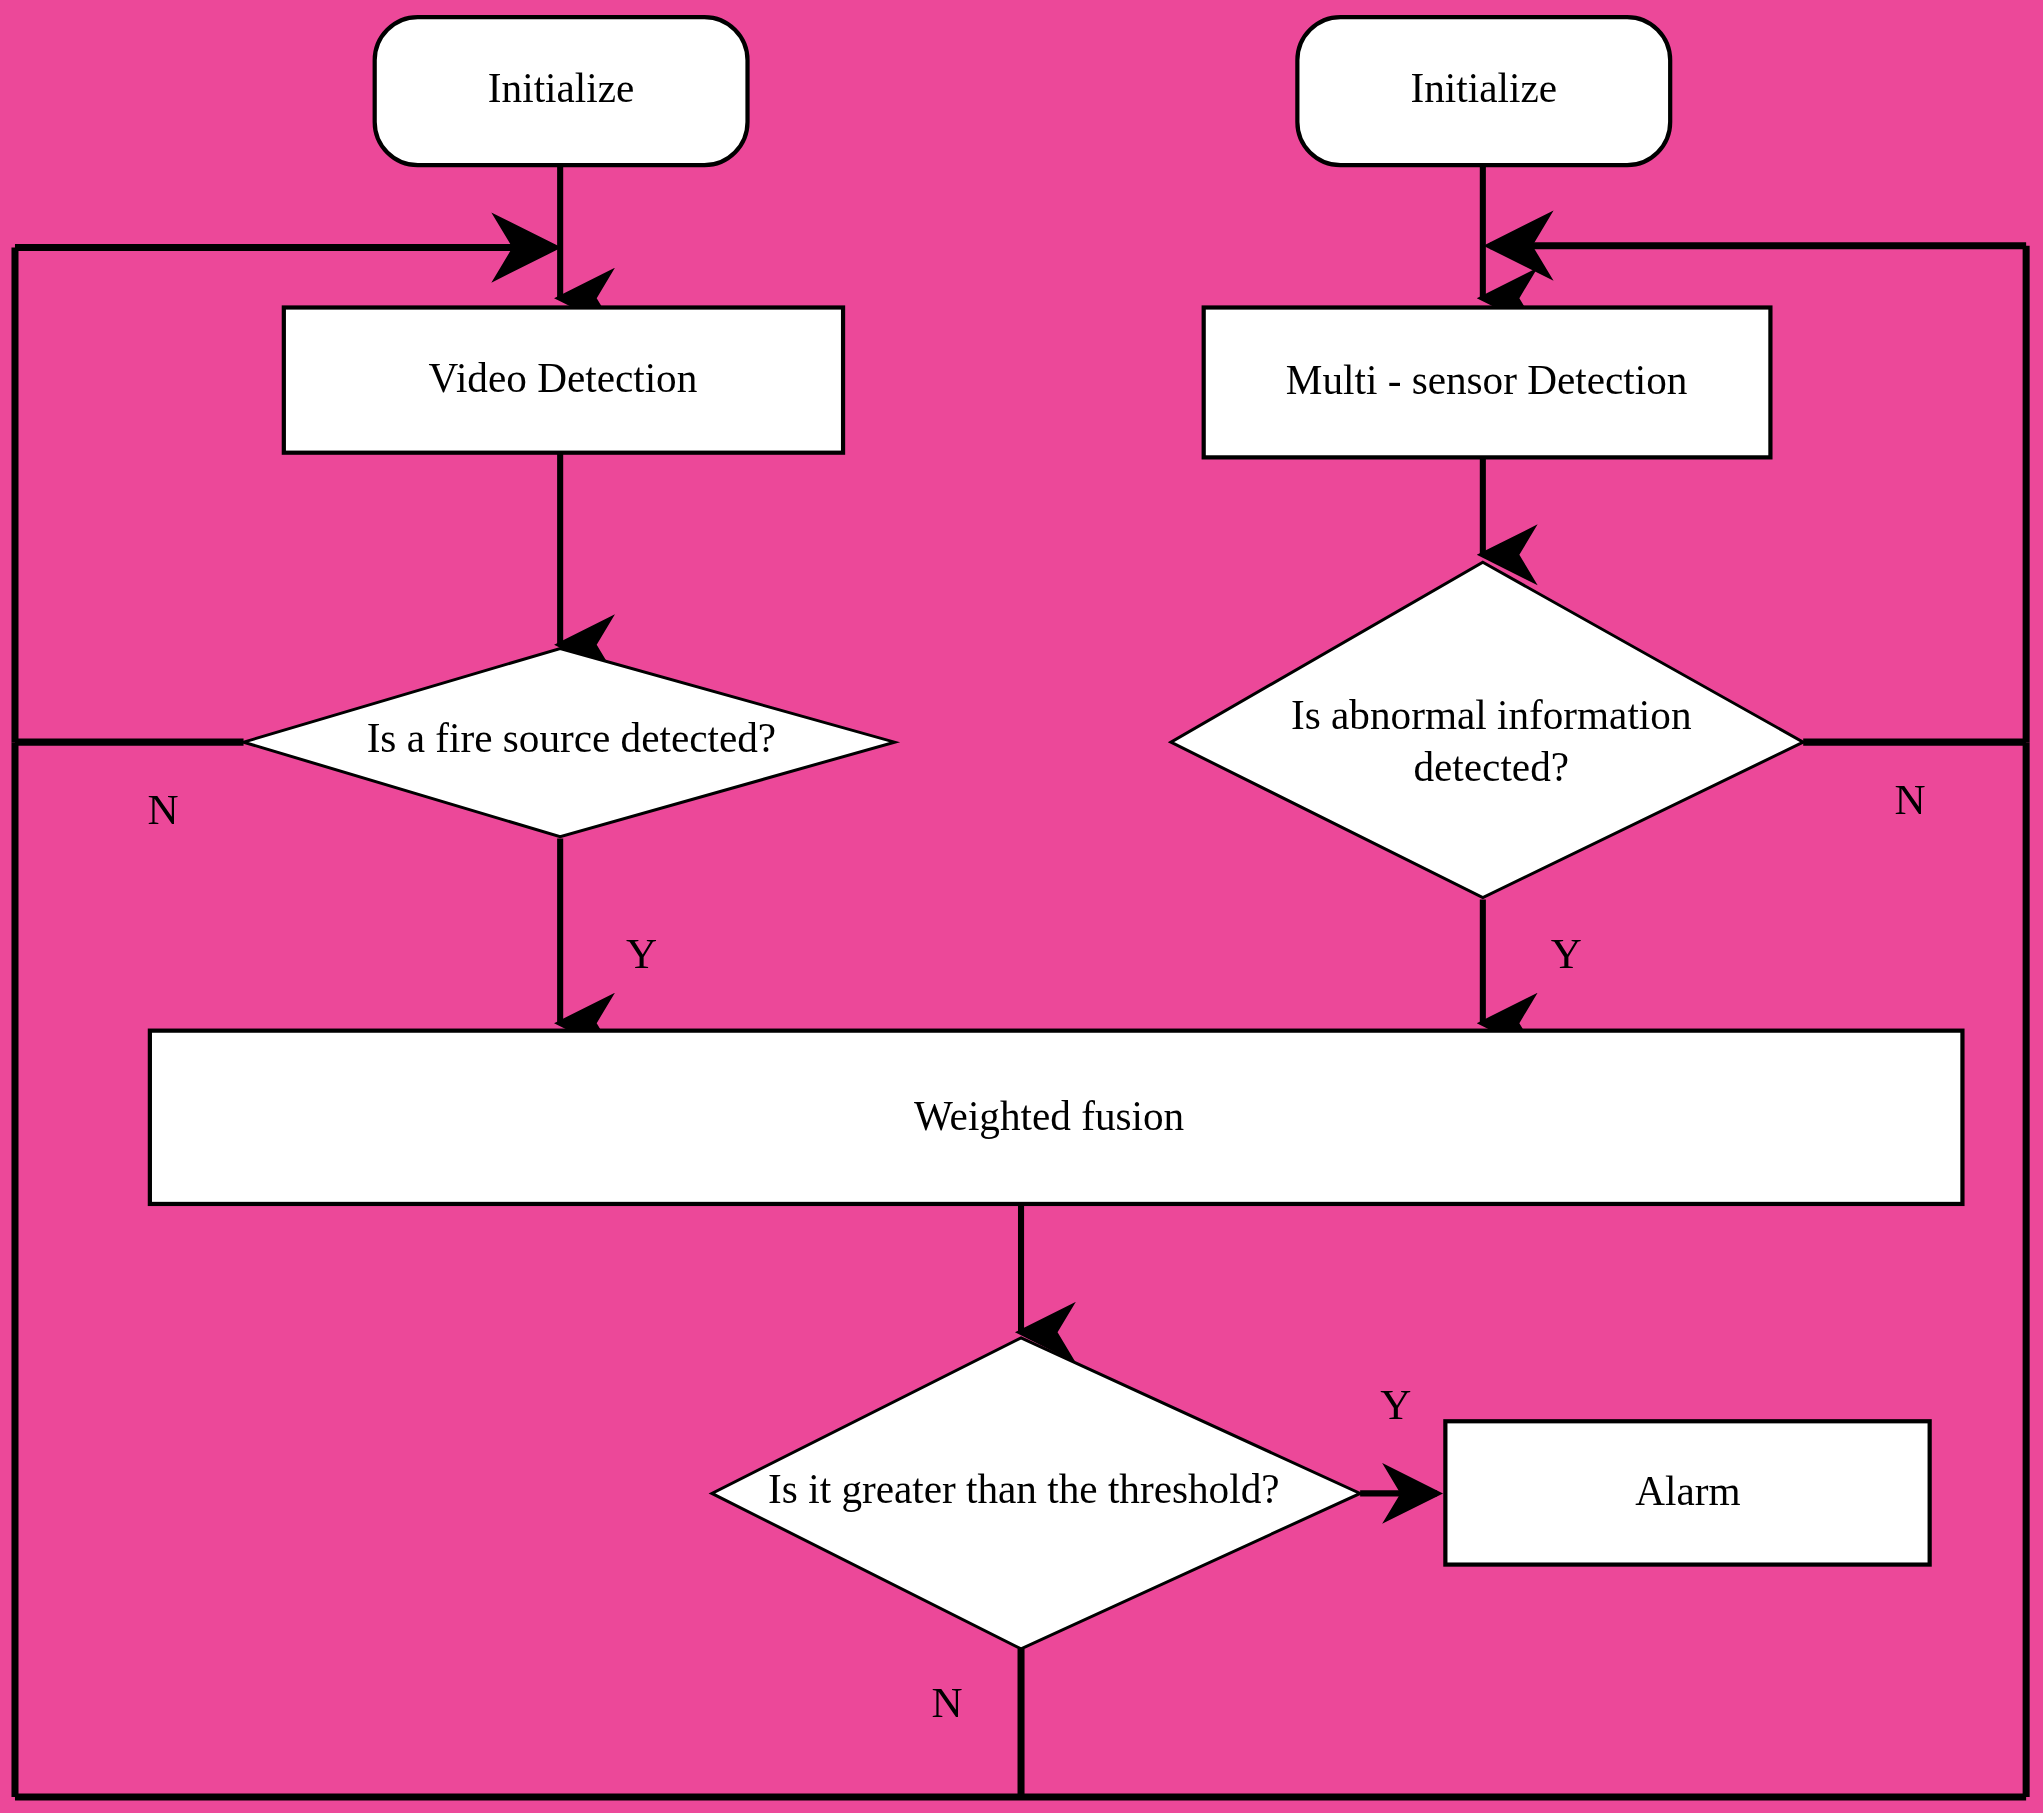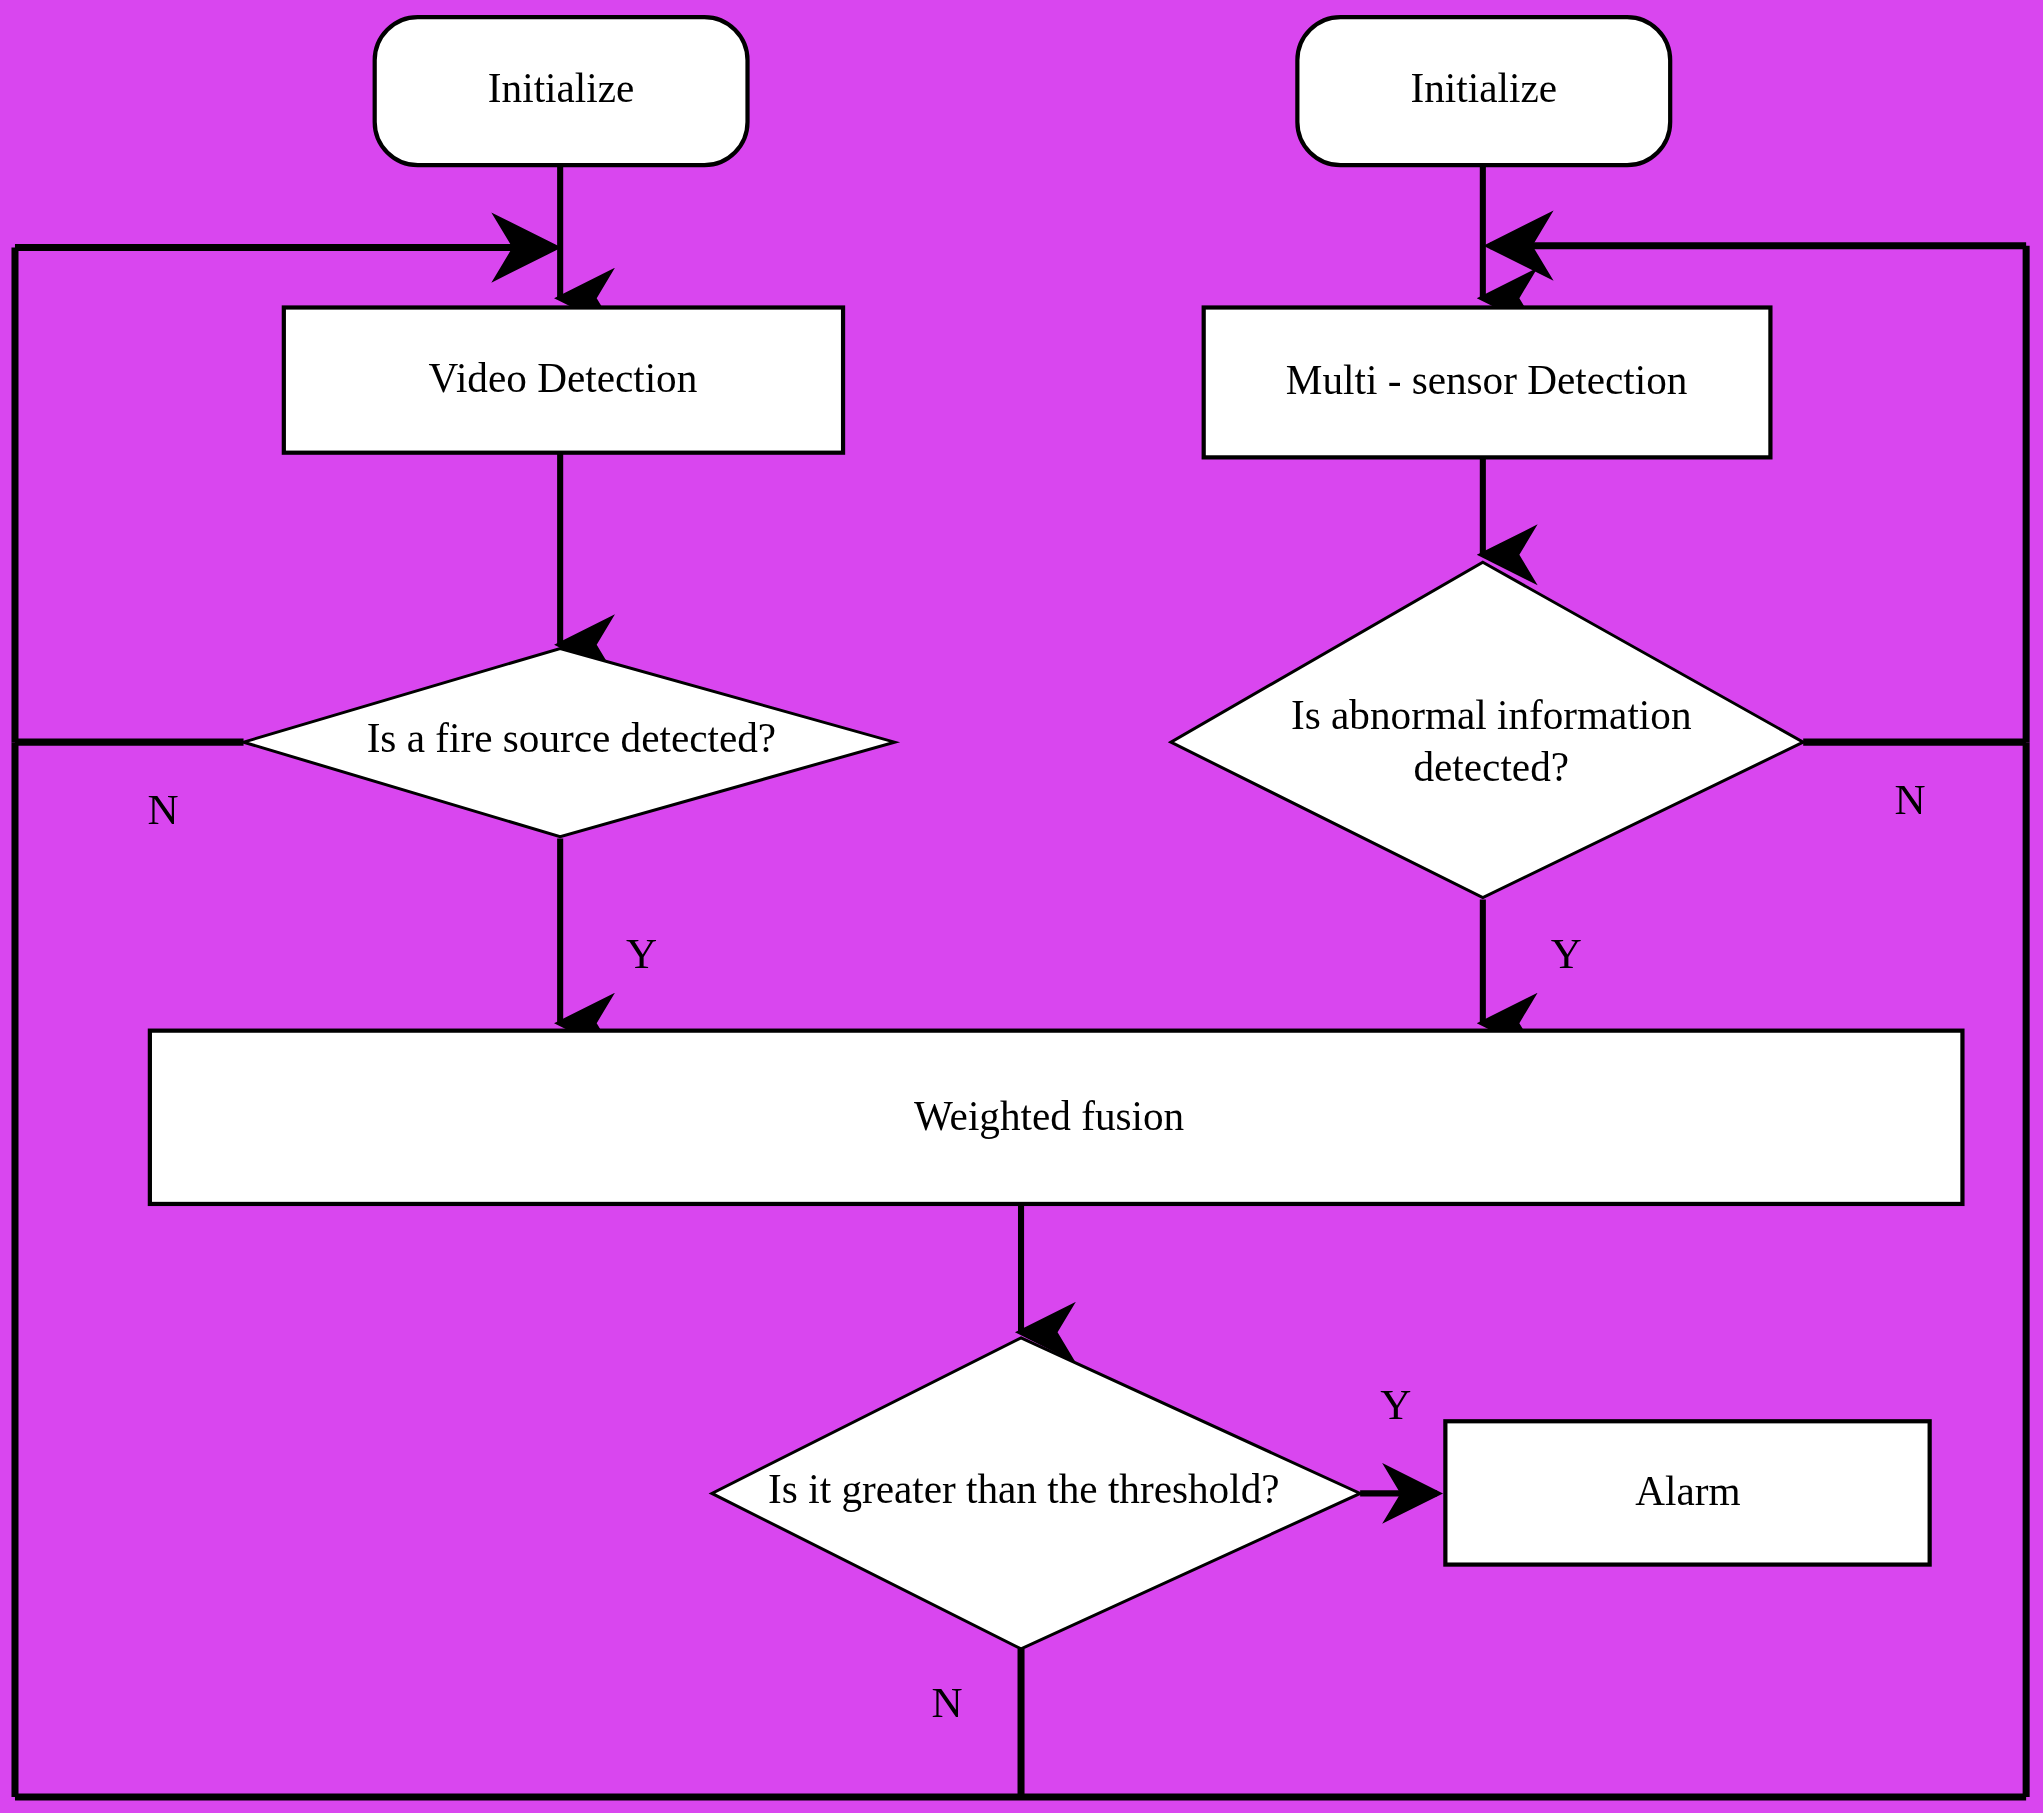--- a/index.html
+++ b/index.html
@@ -4,21 +4,21 @@
 <style>
   html, body {
     margin: 0;
     padding: 0;
     background: #ffffff;
   }
   #stage {
     position: relative;
     width: 2043px;
     height: 1814px;
-    background: #d946ef;
+    background: #ec4899;
     overflow: hidden;
     font-family: "Liberation Serif", "DejaVu Serif", serif;
   }
   #flow-svg {
     position: absolute;
     top: 0; left: 0;
     width: 2043px;
     height: 1814px;
   }
   .node-text {

